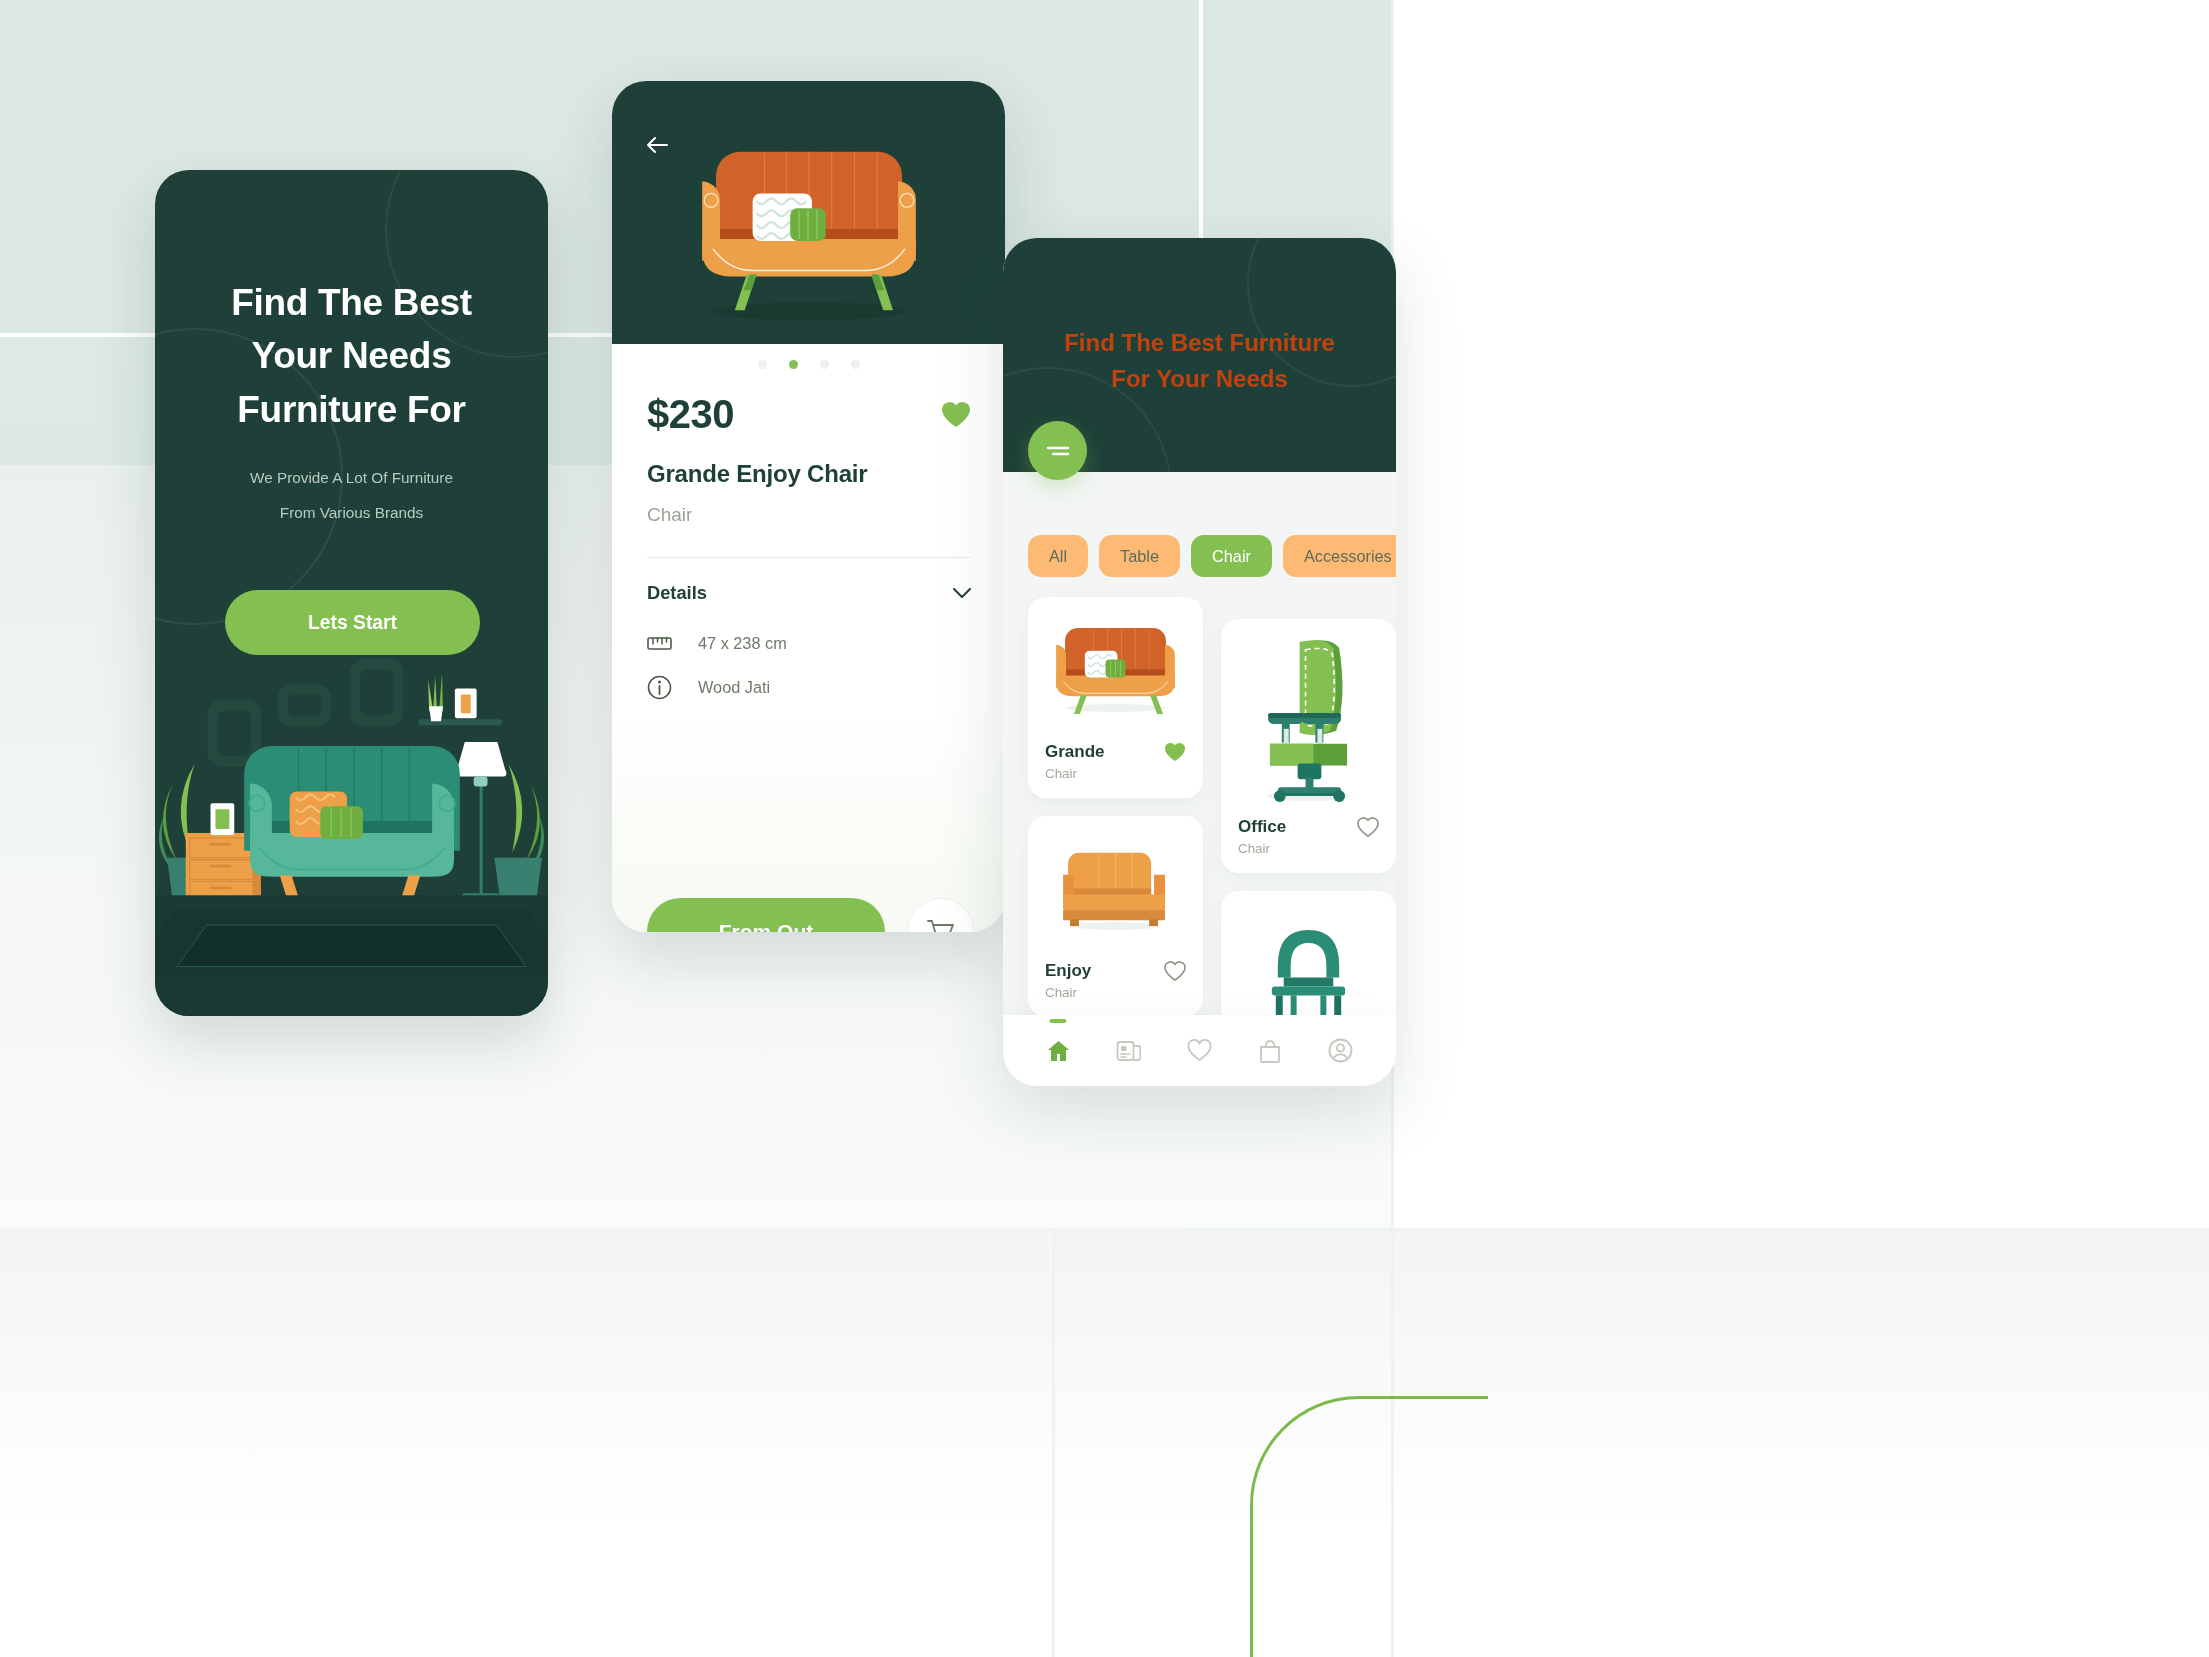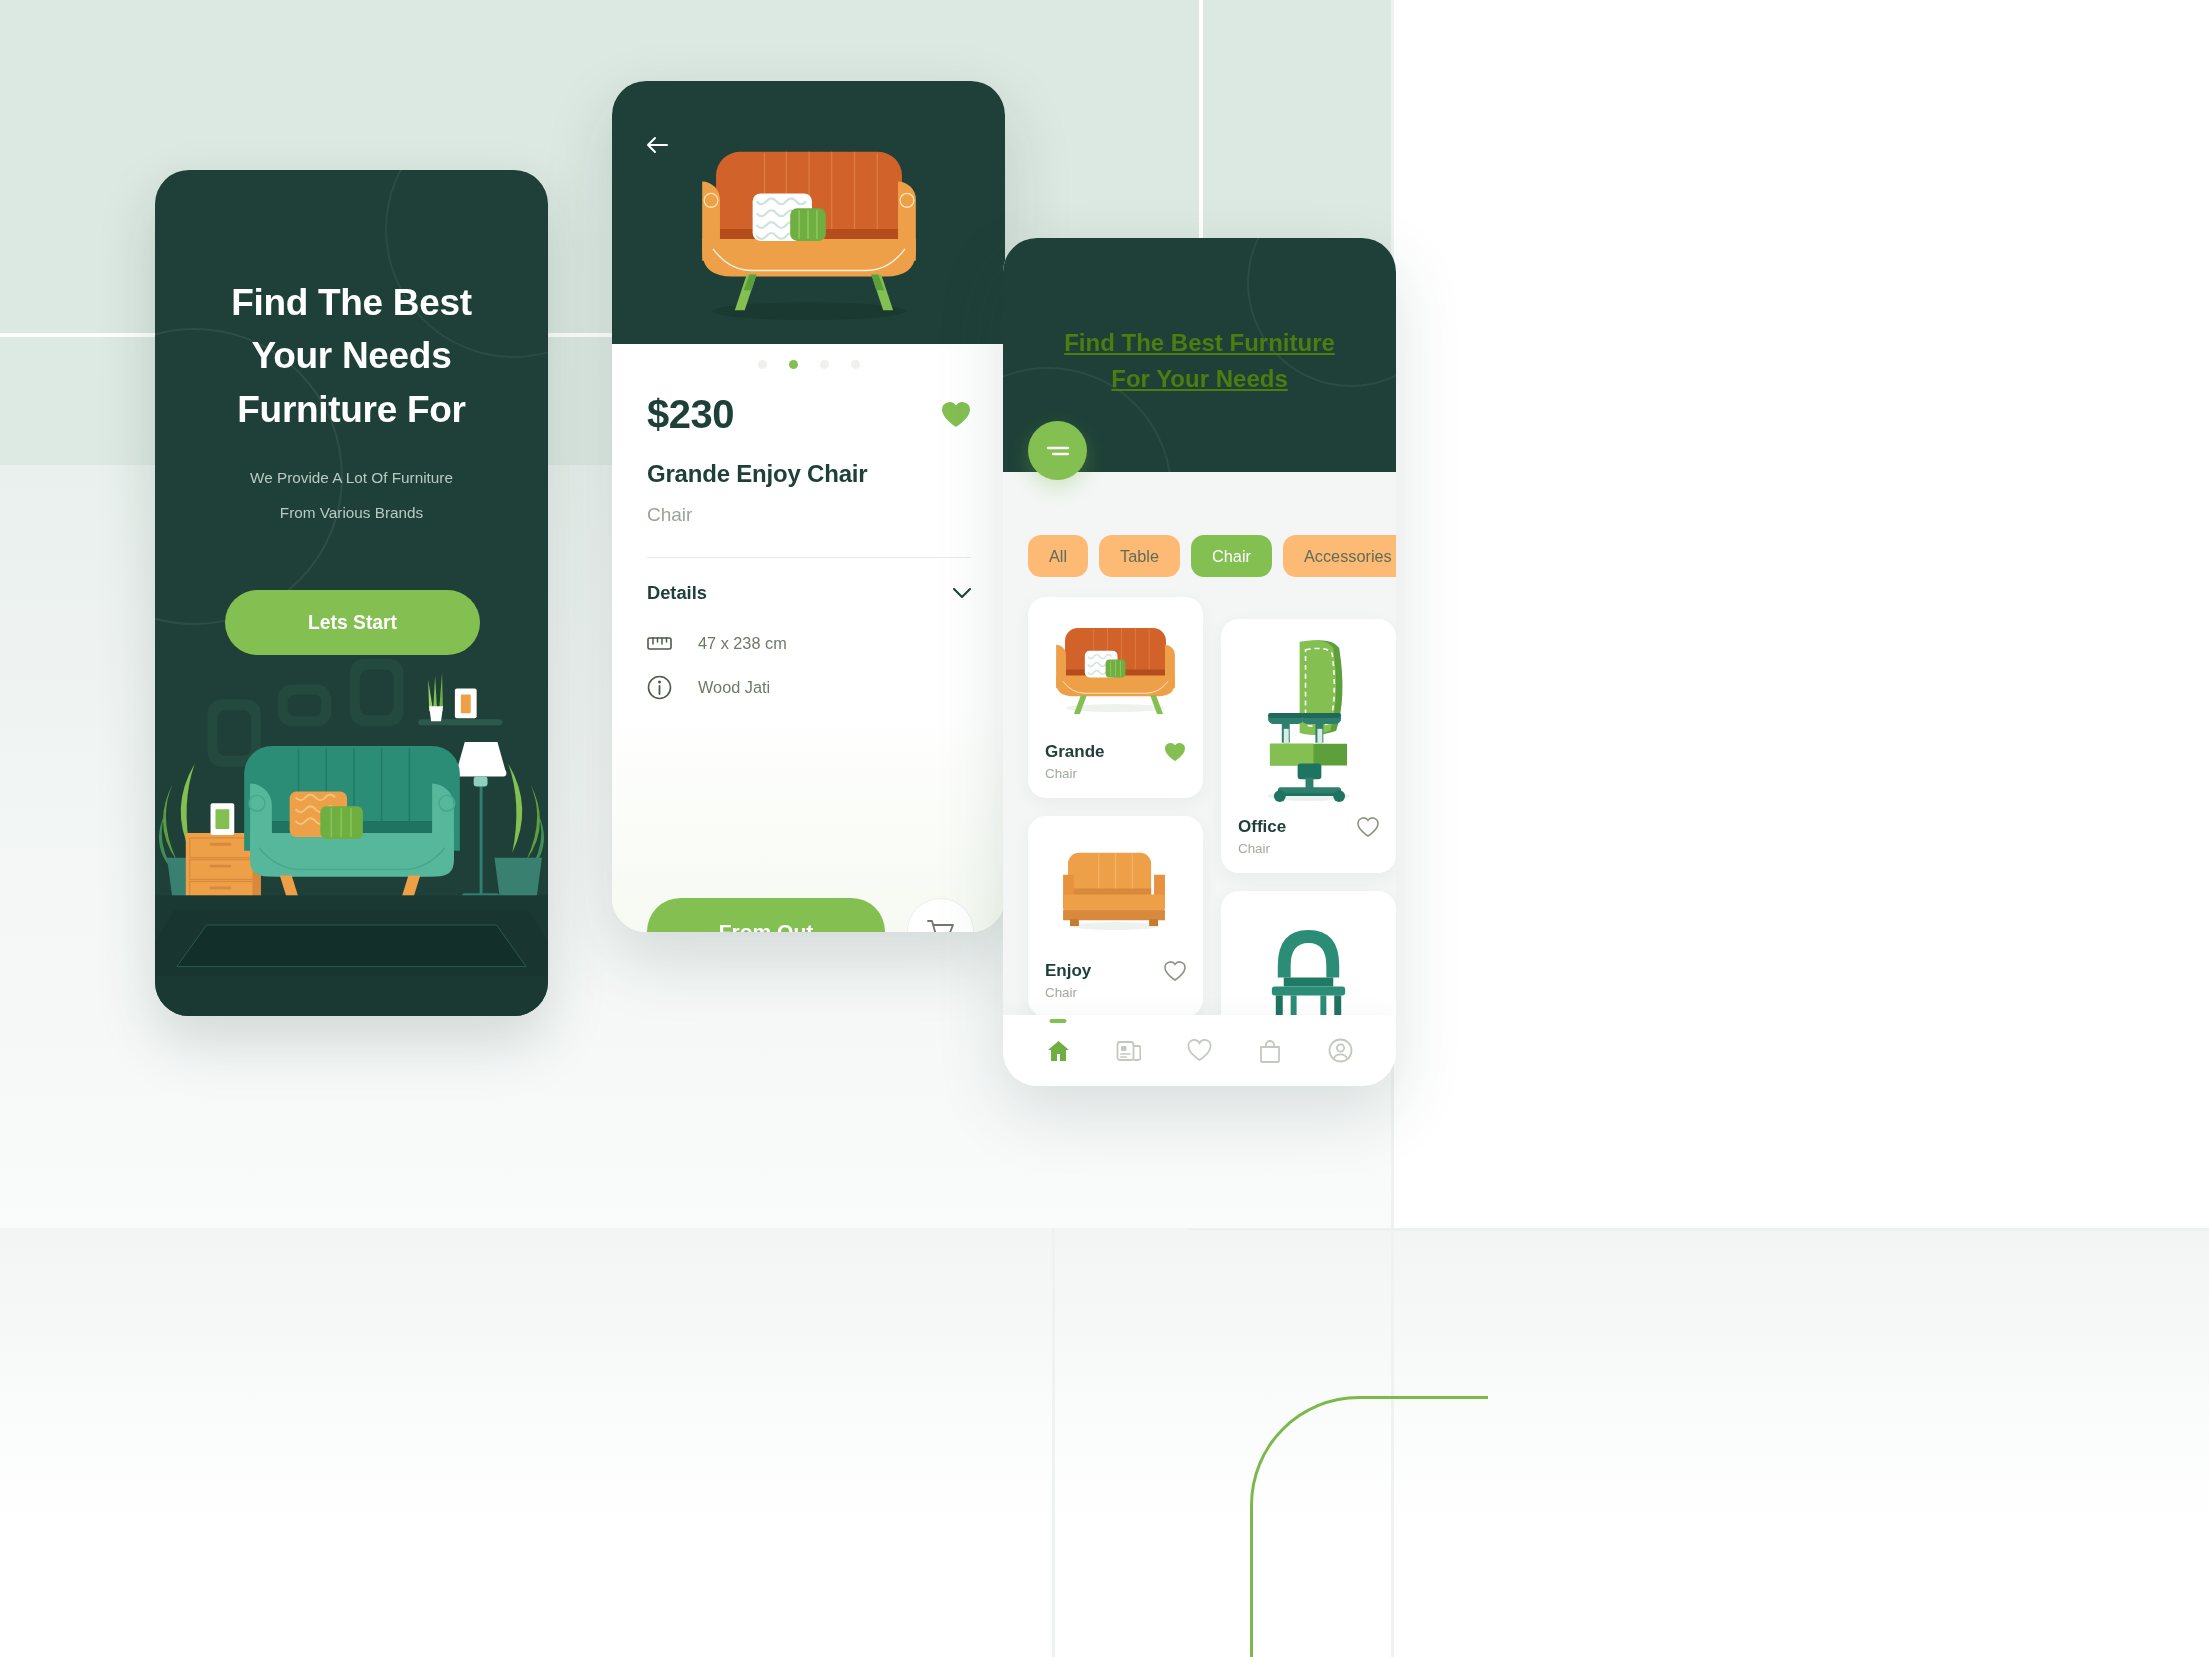--- a/index.html
+++ b/index.html
@@ -145,21 +145,21 @@
   .p3-hero {
     position:absolute; left:0; top:0; width:100%; height:234px;
     background:#1e4038; overflow:hidden;
   }
   .p3-c1 { position:absolute; left:-79px; top:129px; width:248px; height:248px;
            border:2px solid rgba(255,255,255,.06); border-radius:50%; }
   .p3-c2 { position:absolute; right:-59px; top:-59px; width:208px; height:208px;
            border:2px solid rgba(255,255,255,.06); border-radius:50%; }
   .p3-title {
     position:absolute; left:0; top:87px; width:100%; text-align:center;
-    color:#4d7c0f; font-size:24px; font-weight:700; line-height:1.52;text-decoration:underline;
+    color:#c2410c; font-size:24px; font-weight:700; line-height:1.52;
   }
   .p3-search-wrap { position:absolute; left:25px; top:183px; display:flex;
                     align-items:center; gap:17px; }
   .p3-search {
     width:263px; height:61px; background:#ffffff; border-radius:31px;
     display:flex; align-items:center; padding:0 9px 0 26px;
     box-shadow:0 8px 22px rgba(30,64,56,.08);
   }
   .p3-search input {
     flex:1; border:none; outline:none; background:transparent;

